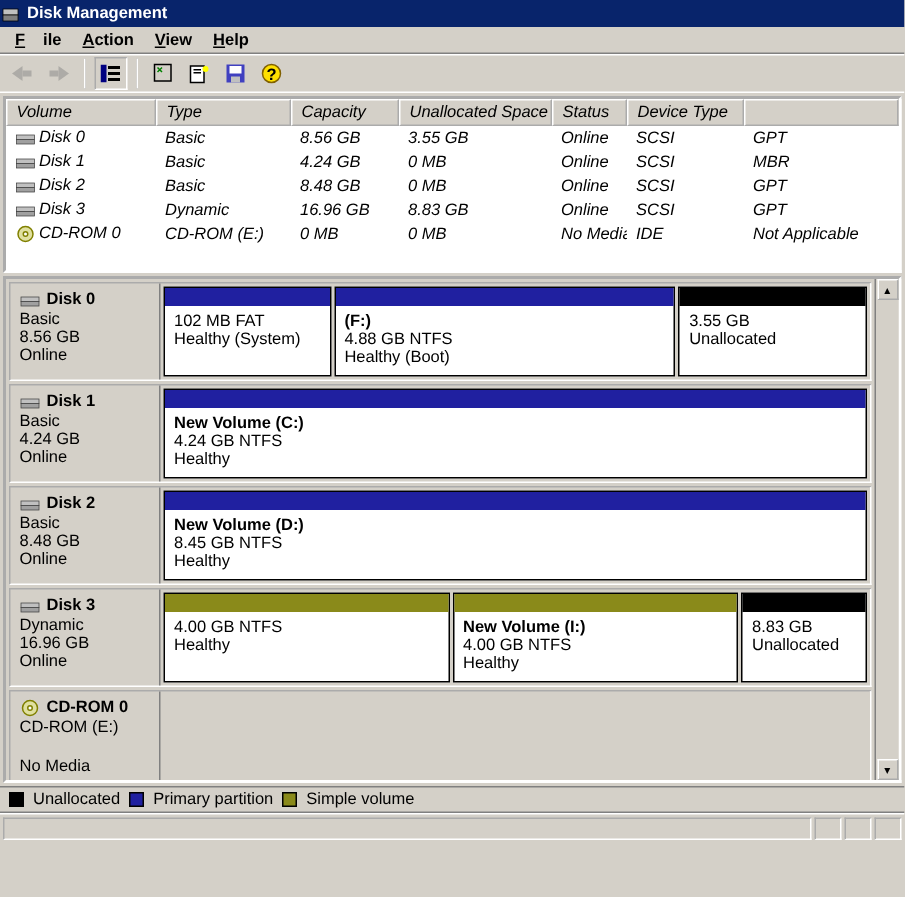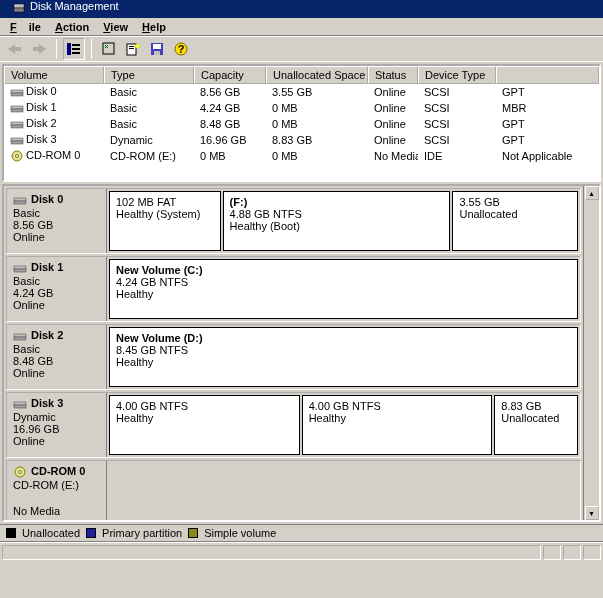--- a/index.html
+++ b/index.html
@@ -1,51 +1,51 @@
 <!DOCTYPE html>
 <html><head>
 <meta charset="utf-8">
 <style>
 * { box-sizing: border-box; margin: 0; padding: 0; font-family: "Tahoma", "MS Sans Serif", sans-serif; font-size: 11px; }
 body { background: #d4d0c8; width: 603px; height: 598px; overflow: hidden; }
 
-.titlebar { background: linear-gradient(to right, #08246b, #08246b); color: #fff; height: 18px; display: flex; align-items: flex-start; padding: 0 12px; font-weight: normal; }
+.titlebar { background: linear-gradient(to right, #08246b, #08246b); color: #fff; height: 18px; display: flex; align-items: center; padding: 0 0; font-weight: bold; }
 .titlebar .ticon { margin-right: 4px; display:inline-flex; }
 
 .menubar { background: #d4d0c8; height: 18px; display: flex; align-items: center; padding: 0 4px; gap: 2px; border-bottom: 1px solid #808080; }
 .menubar span { padding: 1px 6px; font-weight: bold; }
 .menubar span u { text-decoration: underline; }
 
 .toolbar { background: #d4d0c8; height: 26px; display: flex; align-items: center; padding: 2px 4px; gap: 2px; border-bottom: 1px solid #fff; border-top: 1px solid #fff;}
 .tbtn { width: 22px; height: 22px; display: inline-flex; align-items: center; justify-content: center; border: 1px solid transparent; }
 .tbtn.disabled { opacity: 0.45; }
 .tsep { width: 1px; height: 20px; background: #808080; margin: 0 4px; border-right: 1px solid #fff; }
 
-.listwrap { border: 2px inset #fff; margin: 2px; background: #fff; }
+.listwrap { border: 2px inset #fff; margin: 2px; background: #fff; font-style: italic; }
 .listhdr { display: flex; background: #d4d0c8; }
 .listhdr .col { border: 1px outset #fff; padding: 2px 6px; text-align: left; background: #d4d0c8; overflow:hidden; white-space:nowrap;}
 .c0 { width: 100px; } .c1 { width: 90px; } .c2 { width: 72px; } .c3 { width: 102px; }
 .c4 { width: 50px; } .c5 { width: 78px; } .c6 { width: 84px; } .cR { flex:1; }
 .listbody { background: #fff; }
 .lrow { display: flex; height: 16px; align-items: center; }
 .lrow .cell { padding: 0 6px; white-space: nowrap; overflow: hidden; }
 .dicon { display:inline-flex; width:16px; vertical-align:middle;}
 
 .gwrap { border: 2px inset #fff; margin: 2px; background: #d4d0c8; height: 338px; display: flex; }
 .gbody { flex: 1; overflow: hidden; }
 .gscroll { width: 16px; background: #d4d0c8; border-left: 1px solid #808080; display:flex; flex-direction:column; justify-content:space-between;}
 .sbtn { width:14px; height:14px; background:#d4d0c8; border:1px outset #fff; display:flex; align-items:center; justify-content:center; font-size:8px; margin:0 auto;}
 
 .diskrow { display: flex; border: 1px inset #fff; margin: 2px; background: #d4d0c8; }
 .dinfo { width: 100px; padding: 4px 6px; border-right: 1px solid #808080; }
 .dinfo .dlabel { font-weight: bold; }
 .dinfo .dlabel .dicon { margin-right:2px;}
 .dvols { flex: 1; display: flex; gap: 2px; padding: 2px; }
 
-.vol { border: 1px solid #000; background: #fff; display: flex; flex-direction: row; }
+.vol { border: 1px solid #000; background: #fff; display: flex; flex-direction: column; }
 .vhead { height: 12px; background: #2020a0; }
 .vhead.dyn { background: #8a8a1a; }
 .vhead.unalloc { background: #000; }
 .vbody { padding: 4px 6px; flex:1; }
 .vbody .vname { font-weight: bold; }
 
 .legend { background: #d4d0c8; border-top:1px solid #808080; border-bottom:1px solid #808080; padding: 2px 6px; display:flex; align-items:center; gap:6px;}
 .lbox { width:10px; height:10px; border:1px solid #000; display:inline-block;}
 .lbox.black{background:#000;} .lbox.blue{background:#2020a0;} .lbox.olive{background:#8a8a1a;}
 
@@ -309,20 +309,21 @@
           <div class="vol" style="width:41%">
             <div class="vhead dyn"></div>
             <div class="vbody">
               <div>4.00 GB NTFS</div>
               <div>Healthy</div>
             </div>
           </div>
           <div class="vol" style="width:41%">
             <div class="vhead dyn"></div>
             <div class="vbody">
+              <div class="vname">New Volume (I:)</div>
               <div>4.00 GB NTFS</div>
               <div>Healthy</div>
             </div>
           </div>
           <div class="vol" style="width:18%">
             <div class="vhead unalloc"></div>
             <div class="vbody">
               <div>8.83 GB</div>
               <div>Unallocated</div>
             </div>

